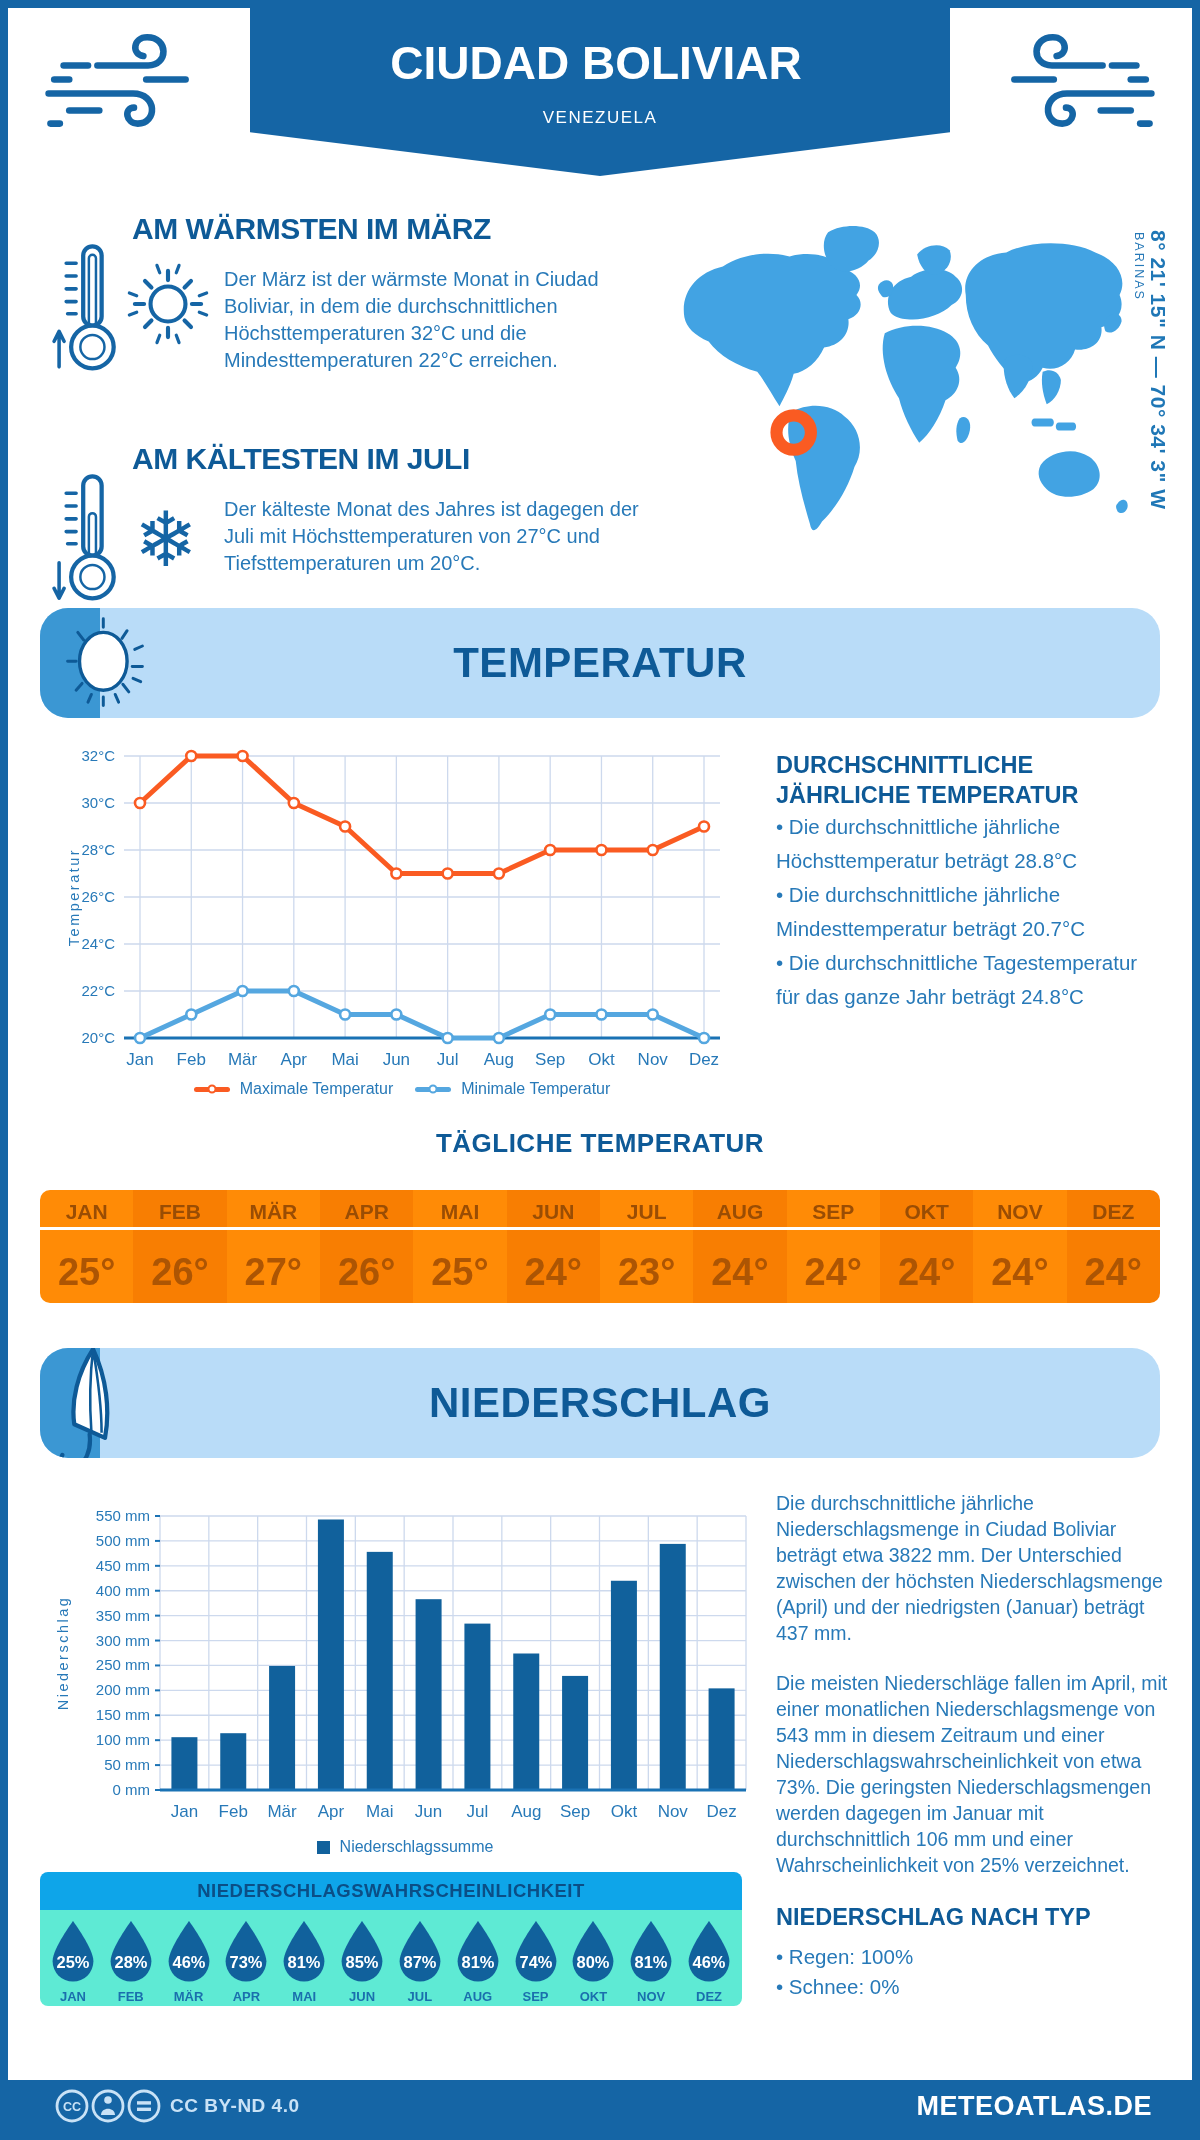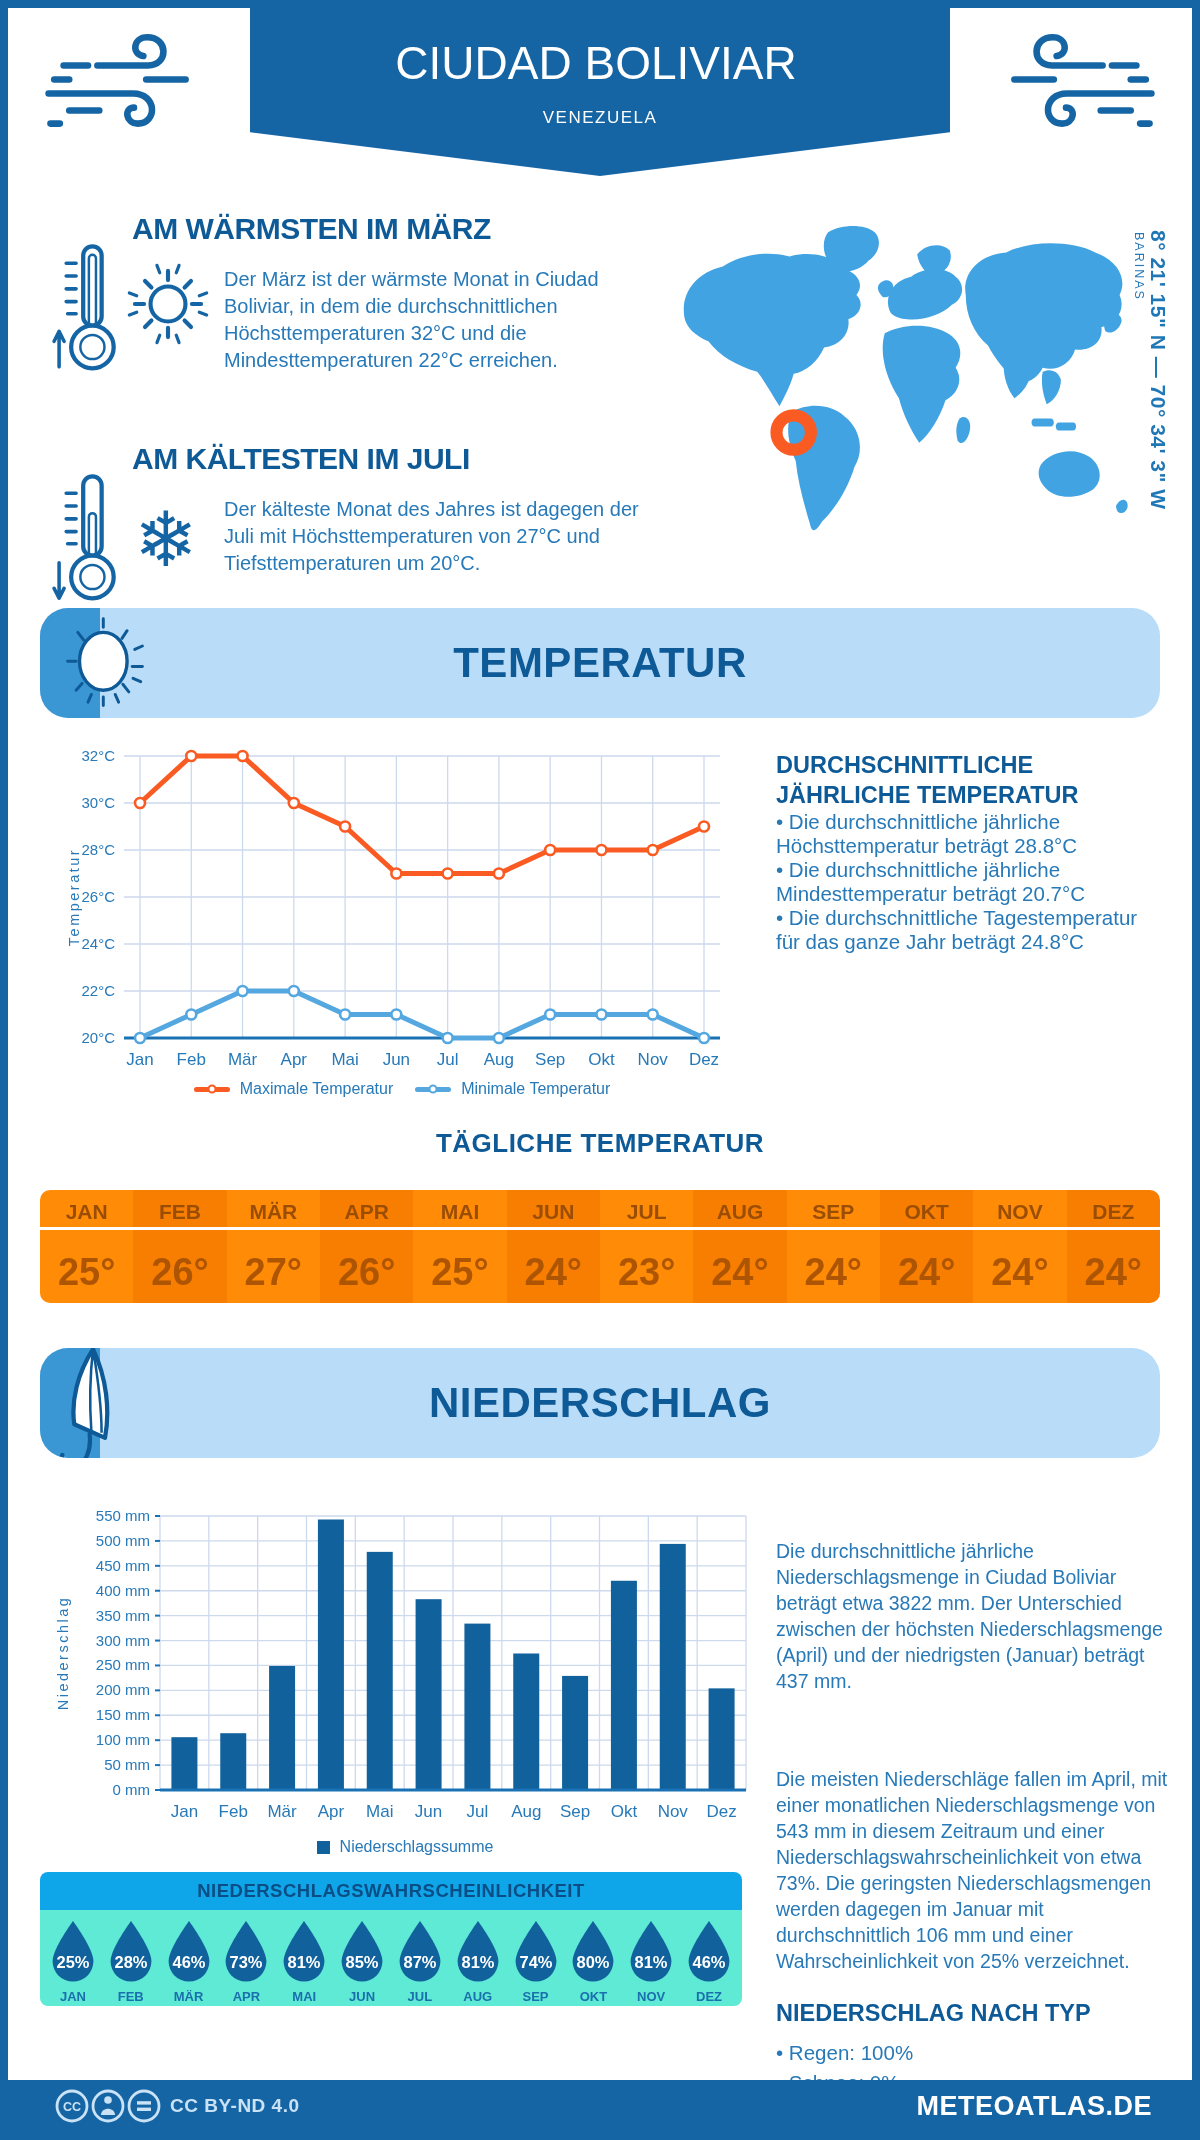--- a/index.html
+++ b/index.html
@@ -4,21 +4,21 @@
 <style>
   * { margin:0; padding:0; box-sizing:border-box; }
   body { background:#ffffff; font-family:"Liberation Sans", sans-serif; }
   .page { position:relative; width:1200px; height:2140px; background:#fff;
           border:8px solid #1565a5; overflow:hidden; }
 
   
   .hdr-banner { position:absolute; left:242px; top:0; width:700px; height:168px;
     background:#1565a5; clip-path:polygon(0 0,100% 0,100% 74%,50% 100%,0 74%); }
   .hdr-title { position:absolute; left:0; right:8px; top:28px; text-align:center;
-    color:#fff; font-size:46px; font-weight:normal; letter-spacing:0; }
+    color:#fff; font-size:46px; font-weight:bold; letter-spacing:0; }
   .hdr-sub { position:absolute; left:0; right:0; top:100px; text-align:center;
     color:#fff; font-size:17px; letter-spacing:1.5px; }
   .wind { position:absolute; top:18px; width:200px; height:122px; }
   .wind.l { left:26px; } .wind.r { left:958px; transform:scaleX(-1); }
 
   
   .blk-title { position:absolute; font-size:30px; font-weight:bold; color:#0e5a97; letter-spacing:-0.5px; }
   .blk-text  { position:absolute; font-size:20px; line-height:27px; color:#2779b8; }
   .snow { position:absolute; font-size:76px; color:#1565a5; line-height:1; }
   .geo { position:absolute; left:1124px; top:222px; height:320px;
@@ -39,26 +39,26 @@
   svg text.xlab { font-size:17px; fill:#2779b8; }
   svg text.axis-title { font-size:14.5px; fill:#2779b8; letter-spacing:2.5px; }
   .legend-row { position:absolute; display:flex; justify-content:center; align-items:center; gap:22px; }
   .legend-item { display:flex; align-items:center; gap:10px; font-size:16px; color:#2779b8; }
   .legend-line { position:relative; width:36px; height:5px; border-radius:3px; }
   .legend-dot { position:absolute; left:50%; top:50%; width:9px; height:9px; border-radius:50%;
     background:#fff; transform:translate(-50%,-50%); border:2.5px solid currentColor; }
   .legend-sq { width:13px; height:13px; }
 
   .col-head { font-size:23.5px; line-height:30px; font-weight:bold; color:#0e5a97; }
-  .col-bullet { font-size:20.5px; line-height:24px; color:#2779b8; }
+  .col-bullet { font-size:20.5px; line-height:34px; color:#2779b8; }
   .temp-col { position:absolute; left:768px; top:742px; width:382px; display:flex;
     flex-direction:column; }
   .precip-col { position:absolute; left:768px; top:1482px; width:392px; display:flex;
     flex-direction:column; gap:24px; }
-  .precip-col p { font-size:19.5px; line-height:26px; color:#2779b8;margin-top:48px; }
+  .precip-col p { font-size:19.5px; line-height:26px; color:#2779b8; }
   .precip-col .col-bullet { line-height:30px; }
 
   
   .daily-head { position:absolute; left:0; right:0; top:1120px; text-align:center;
     font-size:26px; font-weight:bold; color:#0e5a97; letter-spacing:0.5px; }
   .daily-table { position:absolute; left:32px; top:1182px; width:1120px; height:113px;
     display:flex; border-radius:10px; overflow:hidden; }
   .dt-col { flex:1; display:flex; flex-direction:column; }
   .dt-col.odd { background:#ff8b06; } .dt-col.even { background:#f87e02; }
   .dt-month { height:40px; line-height:43px; text-align:center; font-size:21px; font-weight:bold;

